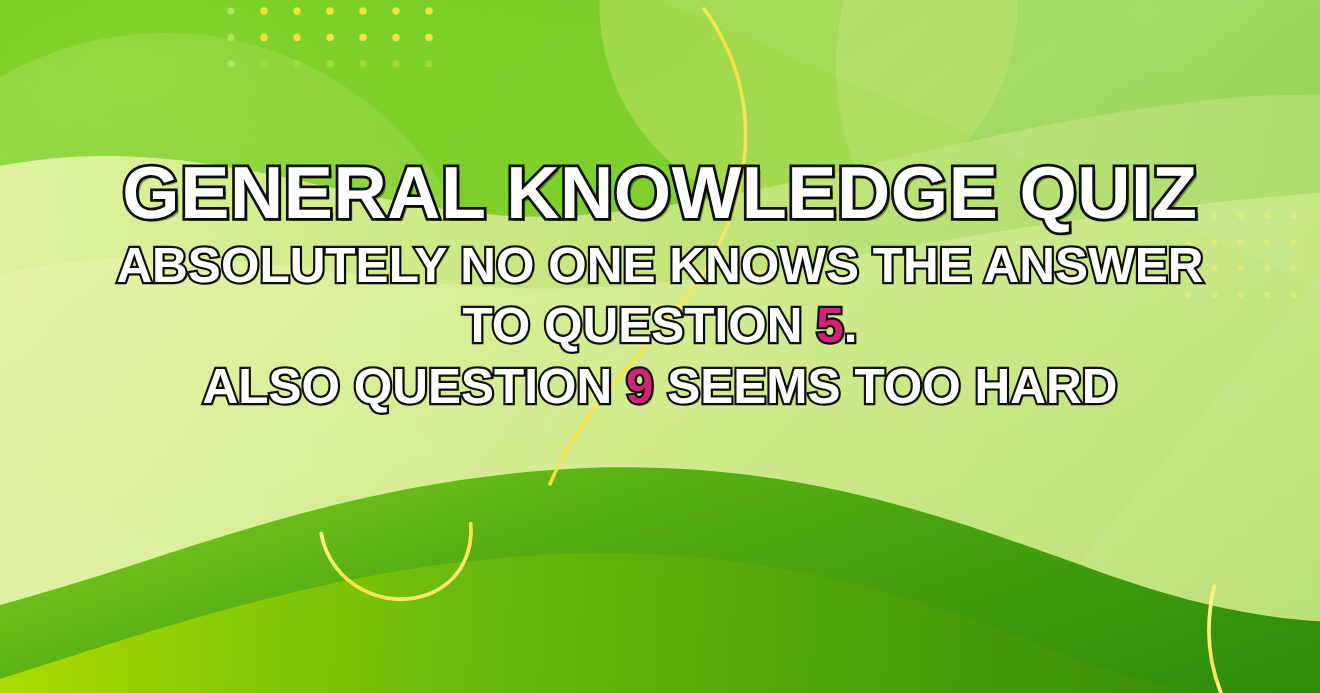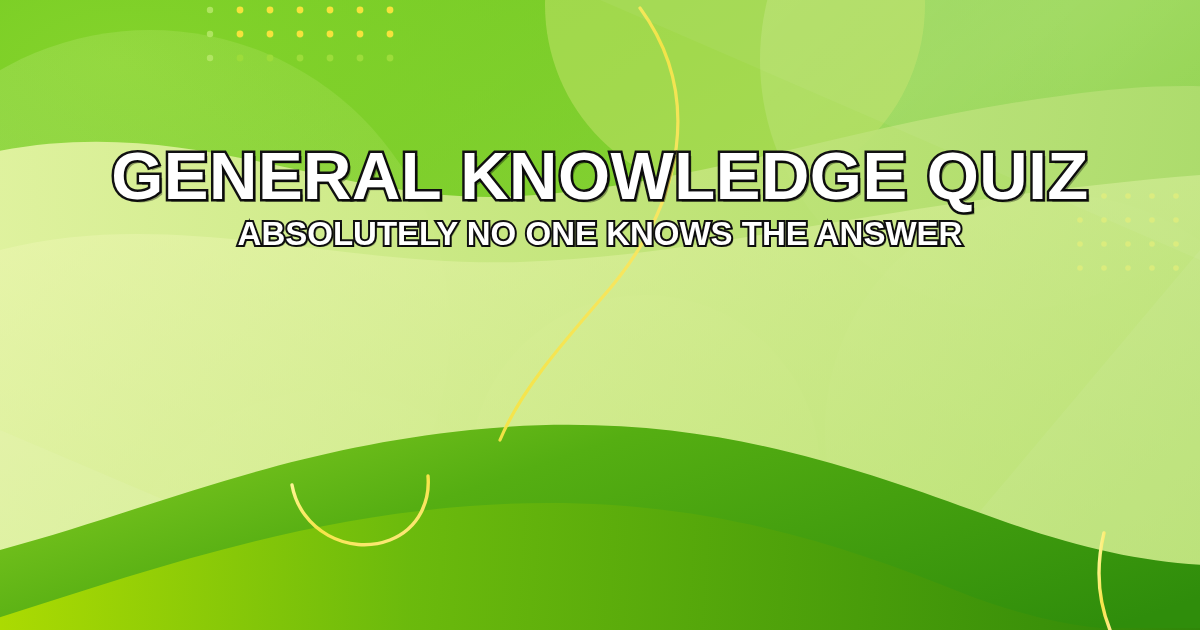--- a/index.html
+++ b/index.html
@@ -40,21 +40,21 @@
     color: #ffffff;
     text-transform: uppercase;
     white-space: nowrap;
     -webkit-text-stroke: 5px #111111;
     paint-order: stroke fill;
     text-shadow:
       3px 3px 0 rgba(0,0,0,0.35);
     margin: 0;
   }
   .bodyline {
-    font-size: 33px;
+    font-size: 45px;
     font-weight: bold;
     line-height: 1.22;
     color: #ffffff;
     text-transform: uppercase;
     white-space: nowrap;
     -webkit-text-stroke: 4px #111111;
     paint-order: stroke fill;
     text-shadow:
       2px 2px 0 rgba(0,0,0,0.30);
     margin: 0;
@@ -204,18 +204,24 @@
   <div id="text-layer">
 
     <h1 class="headline">GENERAL KNOWLEDGE QUIZ</h1>
 
     <div class="body-block">
 
       <p class="bodyline">
         <span>ABSOLUTELY NO ONE KNOWS THE ANSWER</span>
       </p>
 
-
+      <p class="bodyline">
+        <span>TO QUESTION </span><span class="hl">5</span><span>.</span>
+      </p>
+
+      <p class="bodyline">
+        <span>ALSO QUESTION </span><span class="hl">9</span><span> SEEMS TOO HARD</span>
+      </p>
 
 
     </div>
   </div>
 </div>
 
 </body></html>

